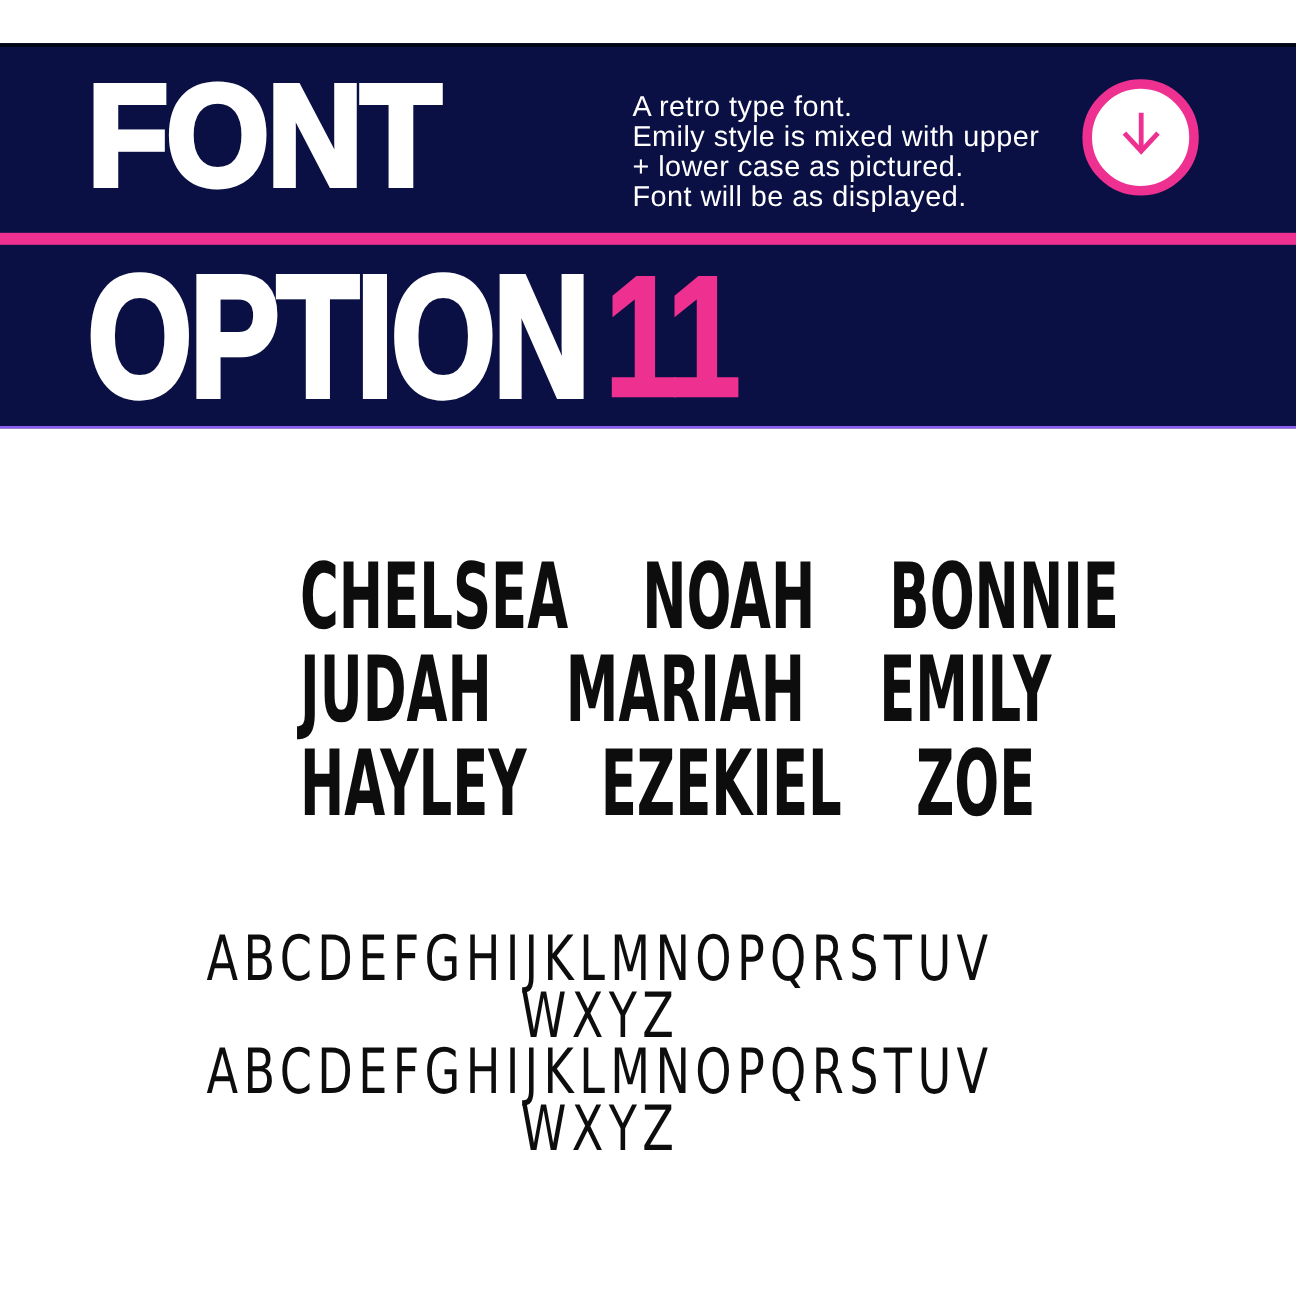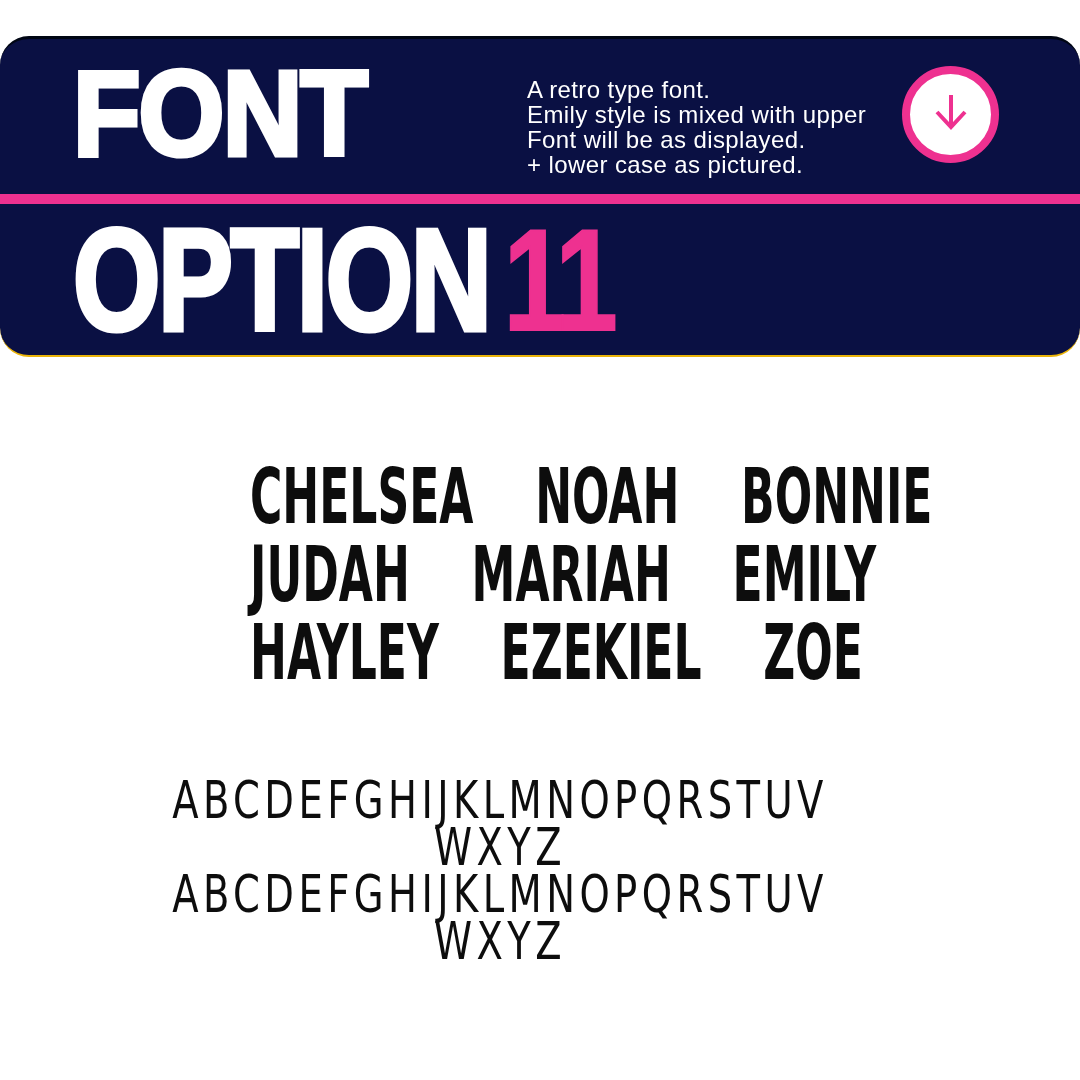--- a/index.html
+++ b/index.html
@@ -11,22 +11,21 @@
     overflow: hidden;
   }
 
   
   .banner {
     position: absolute;
     top: 36px; left: 0;
     width: 1080px; height: 321px;
     background: #0a1043;
     border-top: 3px solid #000614;
-    border-bottom: 2px solid #eab308;
-    border-radius: 29px;
+    border-bottom: 2px solid #8b5cf6;
   }
   .font-title {
     position: absolute;
     left: 73px; top: 8px;
     color: #ffffff;
     font-weight: bold;
     font-size: 120px;
     line-height: 1.1;
     letter-spacing: -2px;
     -webkit-text-stroke: 5px #ffffff;
@@ -126,22 +125,22 @@
 </head>
 <body>
 
 <div class="banner">
 
   <div class="font-title">FONT</div>
 
   <div class="banner-desc">
     <div>A retro type font.</div>
     <div>Emily style is mixed with upper</div>
+    <div>+ lower case as pictured.</div>
     <div>Font will be as displayed.</div>
-    <div>+ lower case as pictured.</div>
   </div>
 
   <div class="dl-badge">
     <span>
       <svg width="52" height="52" viewBox="0 0 52 52">
         <line x1="26" y1="8" x2="26" y2="38" stroke="#ee3190" stroke-width="4"></line>
         <polyline points="12,25 26,40 40,25" fill="none" stroke="#ee3190" stroke-width="4"></polyline>
       </svg>
     </span>
   </div>

